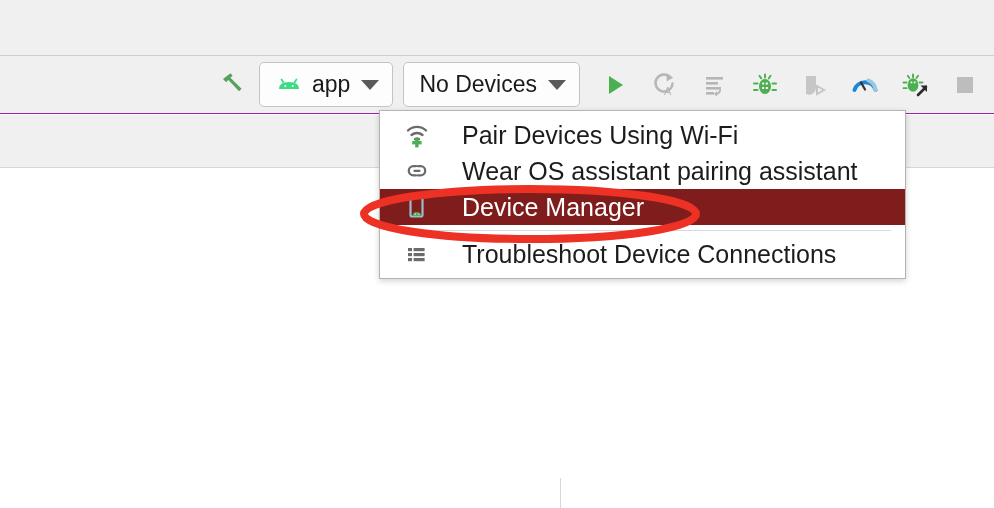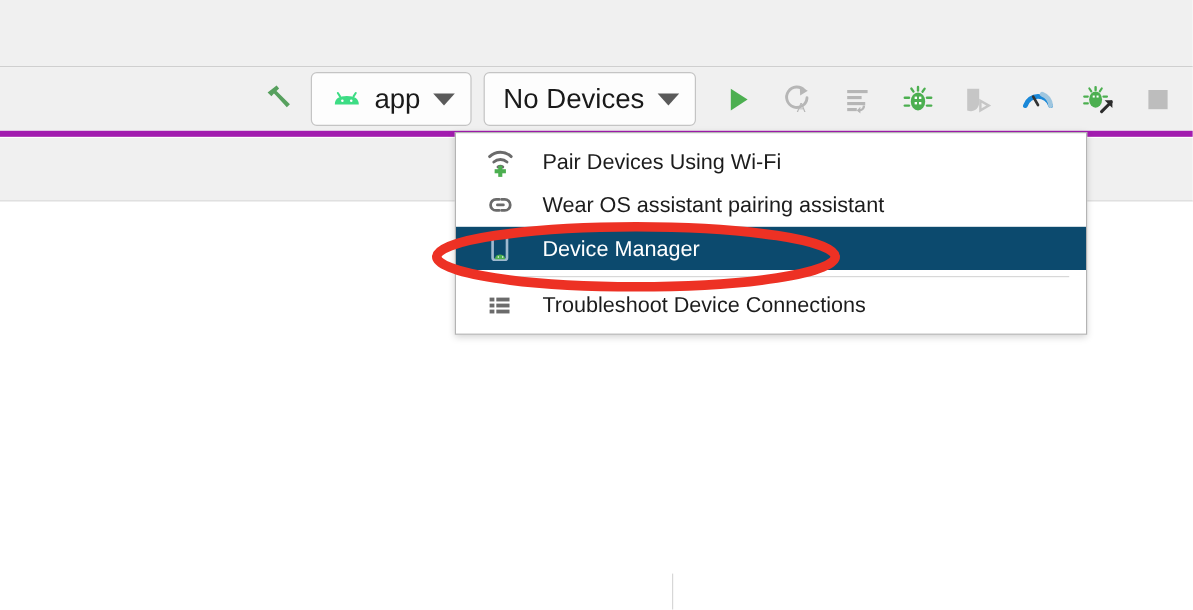--- a/index.html
+++ b/index.html
@@ -24,21 +24,21 @@
     width: 994px; height: 56px;
     background: #f0f0f0;
     border-bottom: 1px solid #cfcfcf;
     box-sizing: border-box;
   }
   .toolbar-row {
     position: absolute;
     left: 0; top: 56px;
     width: 994px; height: 58px;
     background: #f0f0f0;
-    border-bottom: 5px solid #a21caf;
+    border-bottom: 1px solid #a21caf;
     box-sizing: border-box;
     display: flex;
     align-items: center;
     justify-content: flex-end;
     padding-right: 8px;
   }
 
   .breadcrumb-bar {
     position: absolute;
     left: 0; top: 115px;
@@ -123,28 +123,28 @@
     box-sizing: border-box;
   }
   .menu-item .mi-icon {
     width: 30px;
     display: flex;
     align-items: center;
     justify-content: flex-start;
     flex: 0 0 auto;
   }
   .menu-item .mi-label {
-    font-size: 18px;
+    font-size: 25px;
     color: #1c1c1c;
     line-height: 1;
     white-space: nowrap;
-    margin-left: 18px;
+    margin-left: 28px;
   }
   .menu-item.selected {
-    background: #0c4a6e;
+    background: #7f1d1d;
   }
   .menu-item.selected .mi-label { color: #ffffff; }
   .menu-sep {
     height: 1px;
     background: #d8d8d8;
     margin: 5px 14px 5px 14px;
   }
 
   
   .annotation-ellipse {

